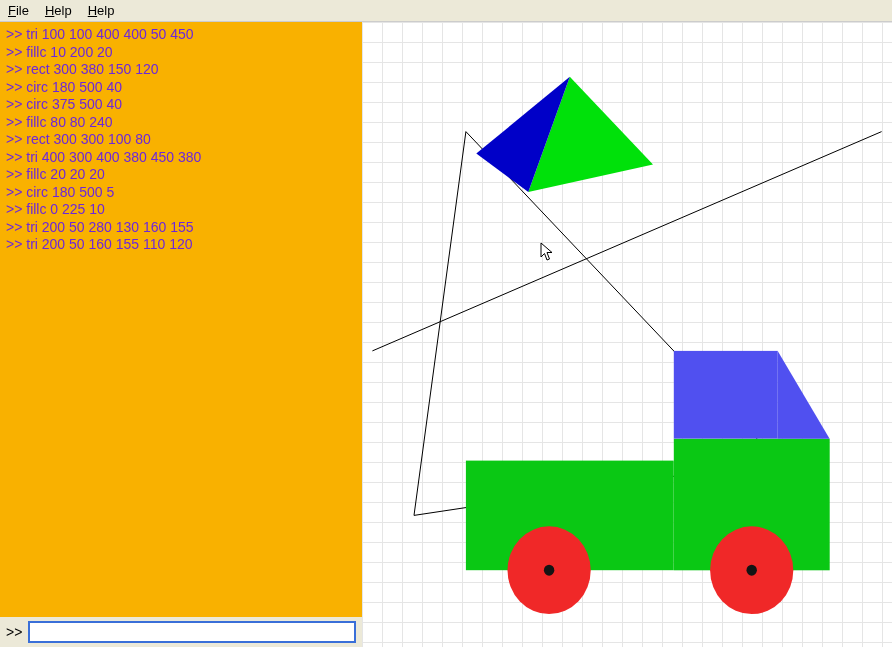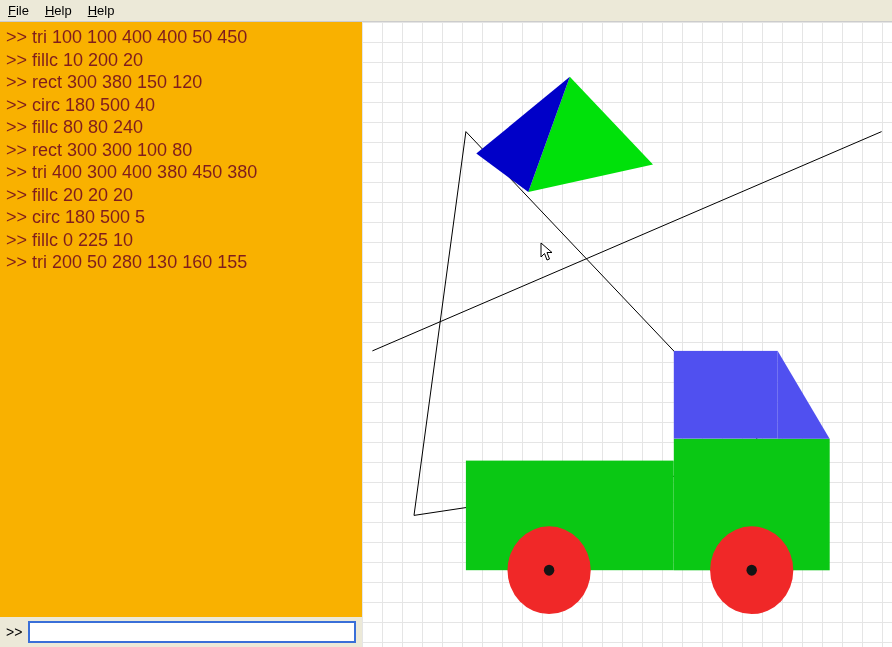--- a/index.html
+++ b/index.html
@@ -2,21 +2,21 @@
 <html><head>
 <meta charset="utf-8">
 <style>
   * { box-sizing: border-box; margin: 0; padding: 0; }
   body { font-family: sans-serif; font-size: 13px; background: #ece9d8; width: 892px; height: 647px; overflow: hidden; }
   .menubar { background: #ece9d8; padding: 2px 4px; display: flex; gap: 8px; border-bottom: 1px solid #ccc; height: 22px; align-items: center; }
   .menu-item { cursor: pointer; padding: 1px 4px; }
   .menu-item::first-letter { text-decoration: underline; }
   .workspace { display: flex; height: 625px; }
   .left-panel { width: 362px; background: #fff; display: flex; flex-direction: column; }
-  .console-out { flex: 1; background: #f9b100; padding: 4px 6px; font-family: sans-serif; font-size: 18px; line-height: 1.25; overflow: auto; color: #7f1d1d; }
+  .console-out { flex: 1; background: #f9b100; padding: 4px 6px; font-family: sans-serif; font-size: 14px; line-height: 1.25; overflow: auto; color: #6d28d9; }
   .console-out .line { white-space: pre; }
   .input-row { display: flex; align-items: center; padding: 4px 6px; gap: 6px; background: #ece9d8; }
   .prompt-label { font-family: sans-serif; font-size: 14px; }
   .prompt-input { flex: 1; border: 2px solid #3a6fd8; background: #fff; height: 22px; padding: 0 4px; font-family: sans-serif; font-size: 14px; outline: none; }
   .canvas-area { flex: 1; background: #fff; position: relative; }
   .grid { position: absolute; inset: 0; background-image:
       linear-gradient(to right, #e5e5e5 1px, transparent 1px),
       linear-gradient(to bottom, #e5e5e5 1px, transparent 1px);
     background-size: 20px 20px; }
   svg.drawing { position: absolute; inset: 0; width: 100%; height: 100%; }
@@ -31,27 +31,29 @@
   <span class="menu-item">Help</span>
 </div>
 
 <div class="workspace">
   <div class="left-panel">
     <div class="console-out" id="console-out">
         <div class="line">&gt;&gt; tri 100 100 400 400 50 450</div>
         <div class="line">&gt;&gt; fillc 10 200 20</div>
         <div class="line">&gt;&gt; rect 300 380 150 120</div>
         <div class="line">&gt;&gt; circ 180 500 40</div>
+        <div class="line">&gt;&gt; circ 375 500 40</div>
         <div class="line">&gt;&gt; fillc 80 80 240</div>
         <div class="line">&gt;&gt; rect 300 300 100 80</div>
         <div class="line">&gt;&gt; tri 400 300 400 380 450 380</div>
         <div class="line">&gt;&gt; fillc 20 20 20</div>
         <div class="line">&gt;&gt; circ 180 500 5</div>
         <div class="line">&gt;&gt; fillc 0 225 10</div>
         <div class="line">&gt;&gt; tri 200 50 280 130 160 155</div>
+        <div class="line">&gt;&gt; tri 200 50 160 155 110 120</div>
       </div>
     <div class="input-row">
       <span class="prompt-label">&gt;&gt;</span>
       <input class="prompt-input" type="text" value="" style="">
     </div>
   </div>
   <div class="canvas-area">
     <div class="grid"></div>
     <svg class="drawing" id="drawing" viewBox="0 0 530 625" preserveAspectRatio="none">
         <polygon points="103.9,109.6 415.7,438.6 52.0,493.4" fill="none" stroke="#000"></polygon>

